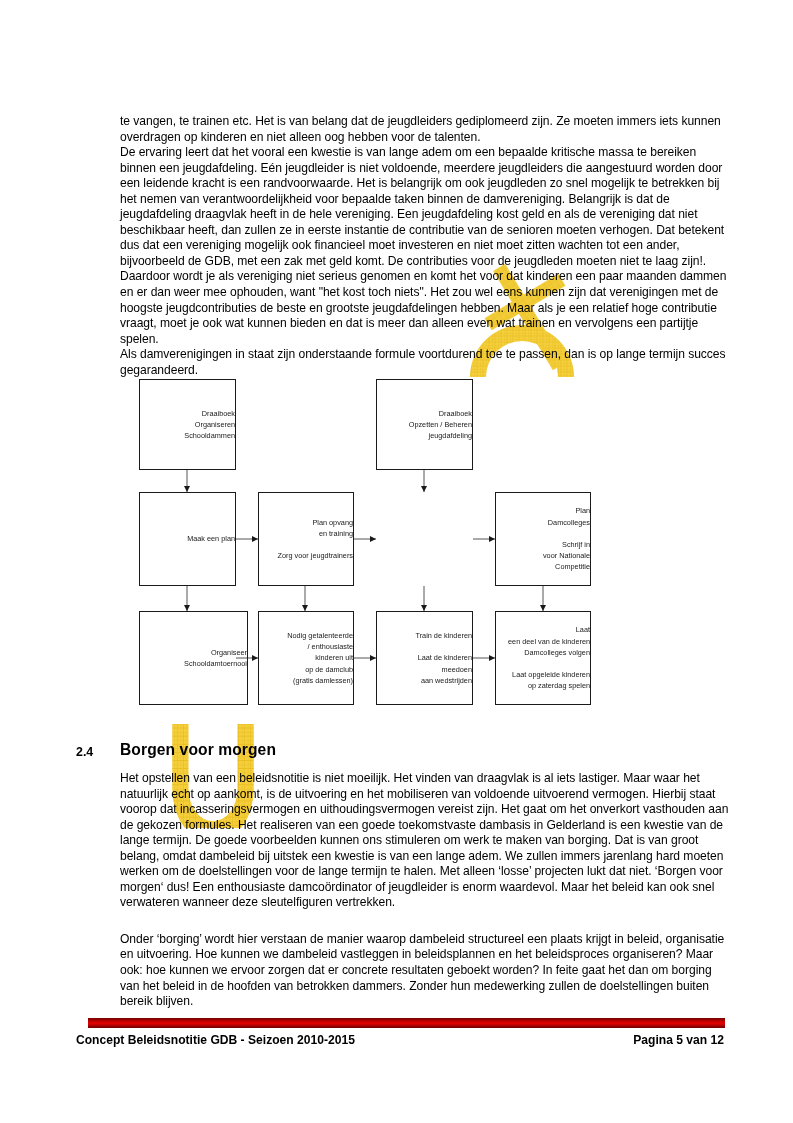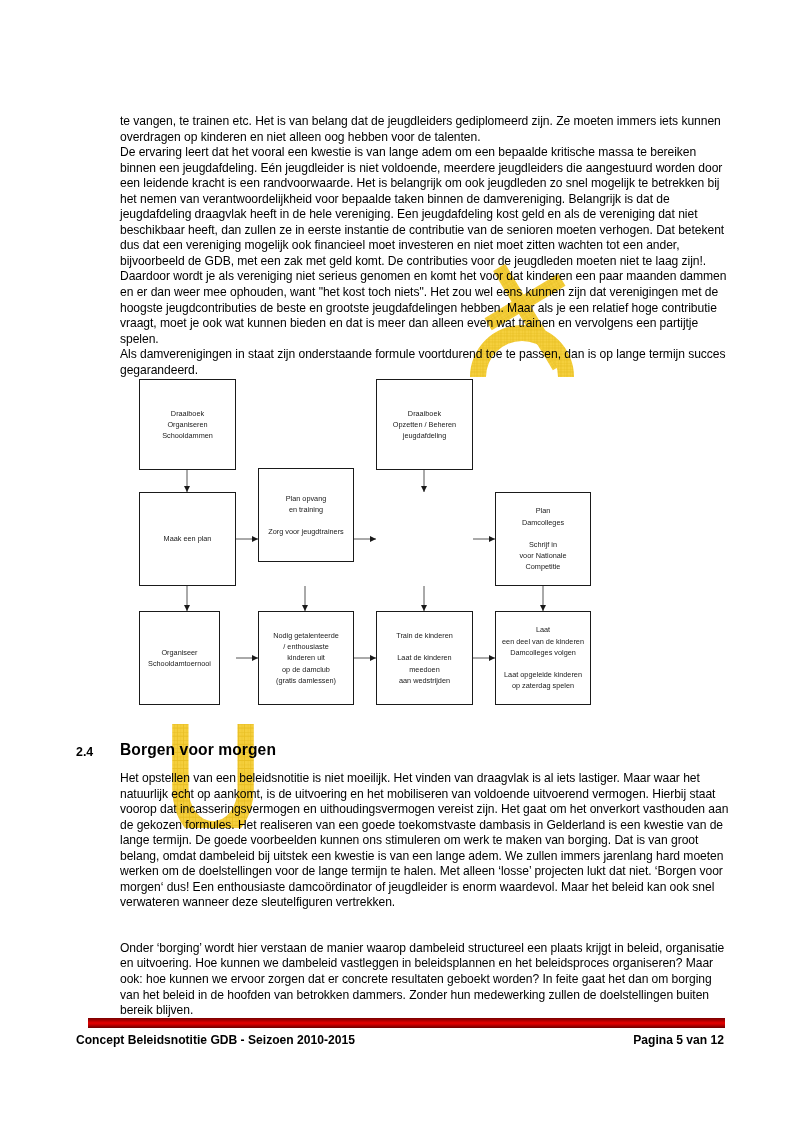--- a/index.html
+++ b/index.html
@@ -41,21 +41,21 @@
     margin-top: 43px;
   }
   p.body {
     margin: 0;
     font-size: 12.1px;
     line-height: 15.55px;
     text-align: left;
     color: #000;
     letter-spacing: -0.05px;
   }
-  p.gap { margin-top: 30px; }
+  p.gap { margin-top: 21px; }
 
   
   .diagram {
     position: absolute;
     left: 0;
     top: 0;
     width: 793px;
     height: 1123px;
     z-index: 1;
     pointer-events: none;
@@ -66,21 +66,21 @@
     background: transparent;
     box-sizing: border-box;
     display: flex;
     align-items: center;
     justify-content: center;
     pointer-events: auto;
   }
   .dbox .txt {
     font-size: 7.3px;
     line-height: 11.2px;
-    text-align: center;
+    text-align: right;
     color: #1a1a1a;
     white-space: pre-line;
     width: 128%;
   }
   .dbox.tight .txt { width: 100%; }
 
   
   .sec-num {
     position: absolute;
     left: 76px;
@@ -202,36 +202,36 @@
     </div>
     <div class="dbox tight" style="left:376px;top:379px;width:97px;height:91px;">
       <span class="txt">Draaiboek
 Opzetten / Beheren
 jeugdafdeling</span>
     </div>
 
     <div class="dbox tight" style="left:139px;top:492px;width:97px;height:94px;">
       <span class="txt">Maak een plan</span>
     </div>
-    <div class="dbox" style="left:258px;top:468px;width:96px;height:94px;">
+    <div class="dbox" style="left:258px;top:492px;width:96px;height:94px;">
       <span class="txt">Plan opvang
 en training
 
 Zorg voor jeugdtrainers</span>
     </div>
     <div class="dbox tight" style="left:495px;top:492px;width:96px;height:94px;">
       <span class="txt">Plan
 Damcolleges
 
 Schrijf in
 voor Nationale
 Competitie</span>
     </div>
 
-    <div class="dbox tight" style="left:139px;top:611px;width:81px;height:94px;">
+    <div class="dbox tight" style="left:139px;top:611px;width:109px;height:94px;">
       <span class="txt">Organiseer
 Schooldamtoernooi</span>
     </div>
     <div class="dbox tight" style="left:258px;top:611px;width:96px;height:94px;">
       <span class="txt">Nodig getalenteerde
 / enthousiaste
 kinderen uit
 op de damclub
 (gratis damlessen)</span>
     </div>

